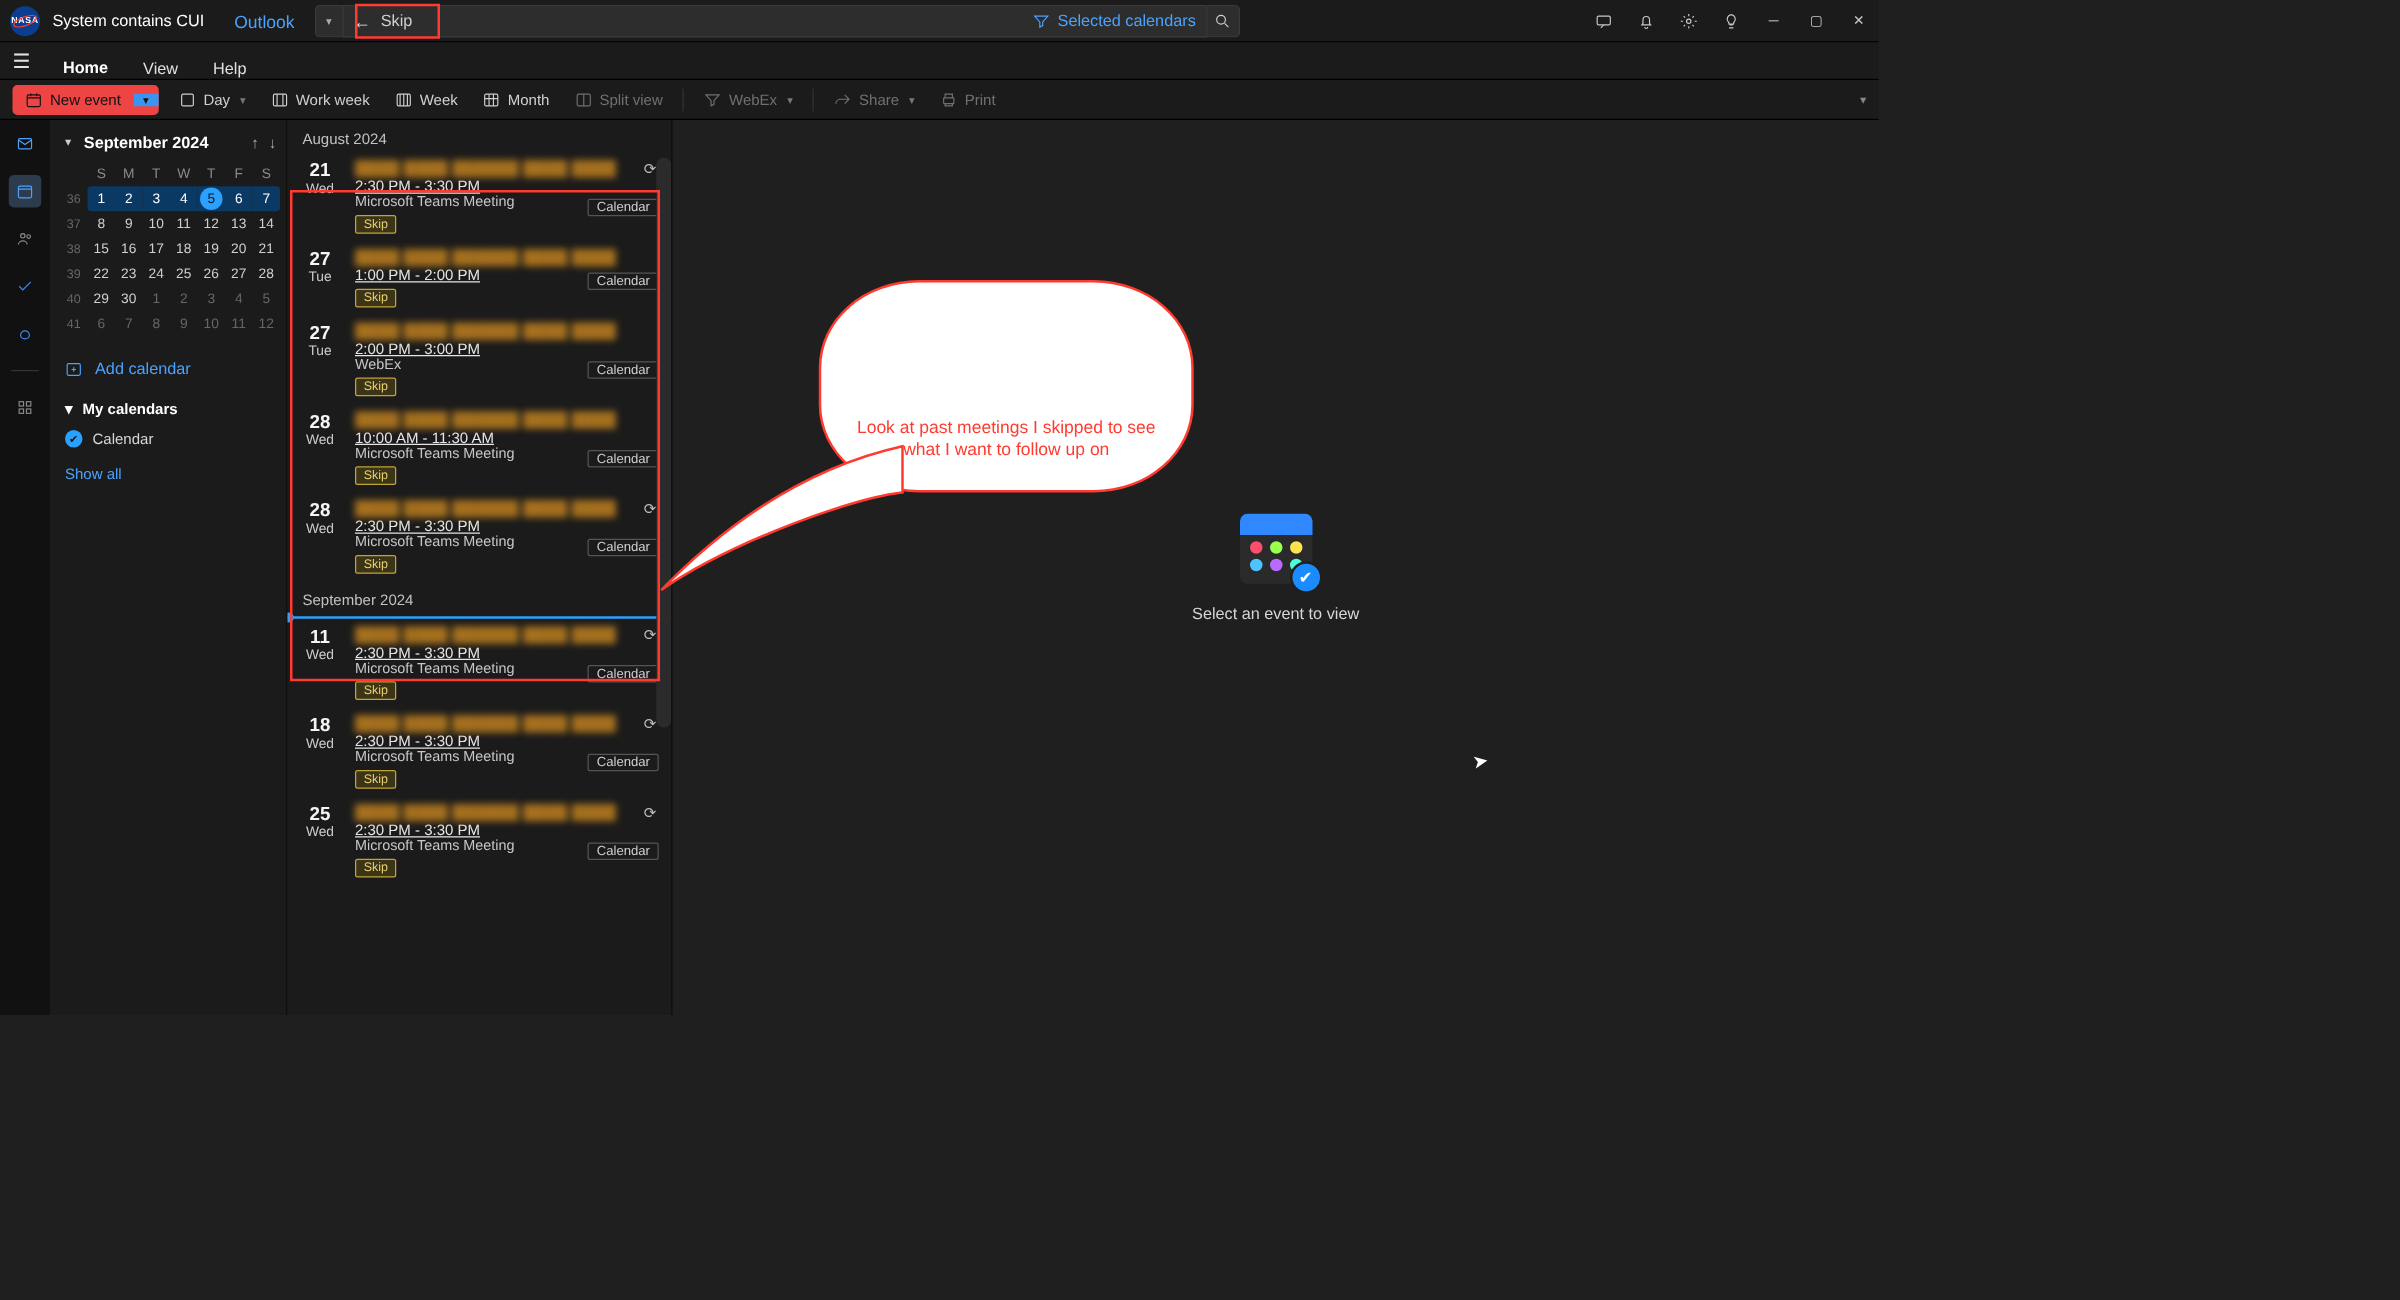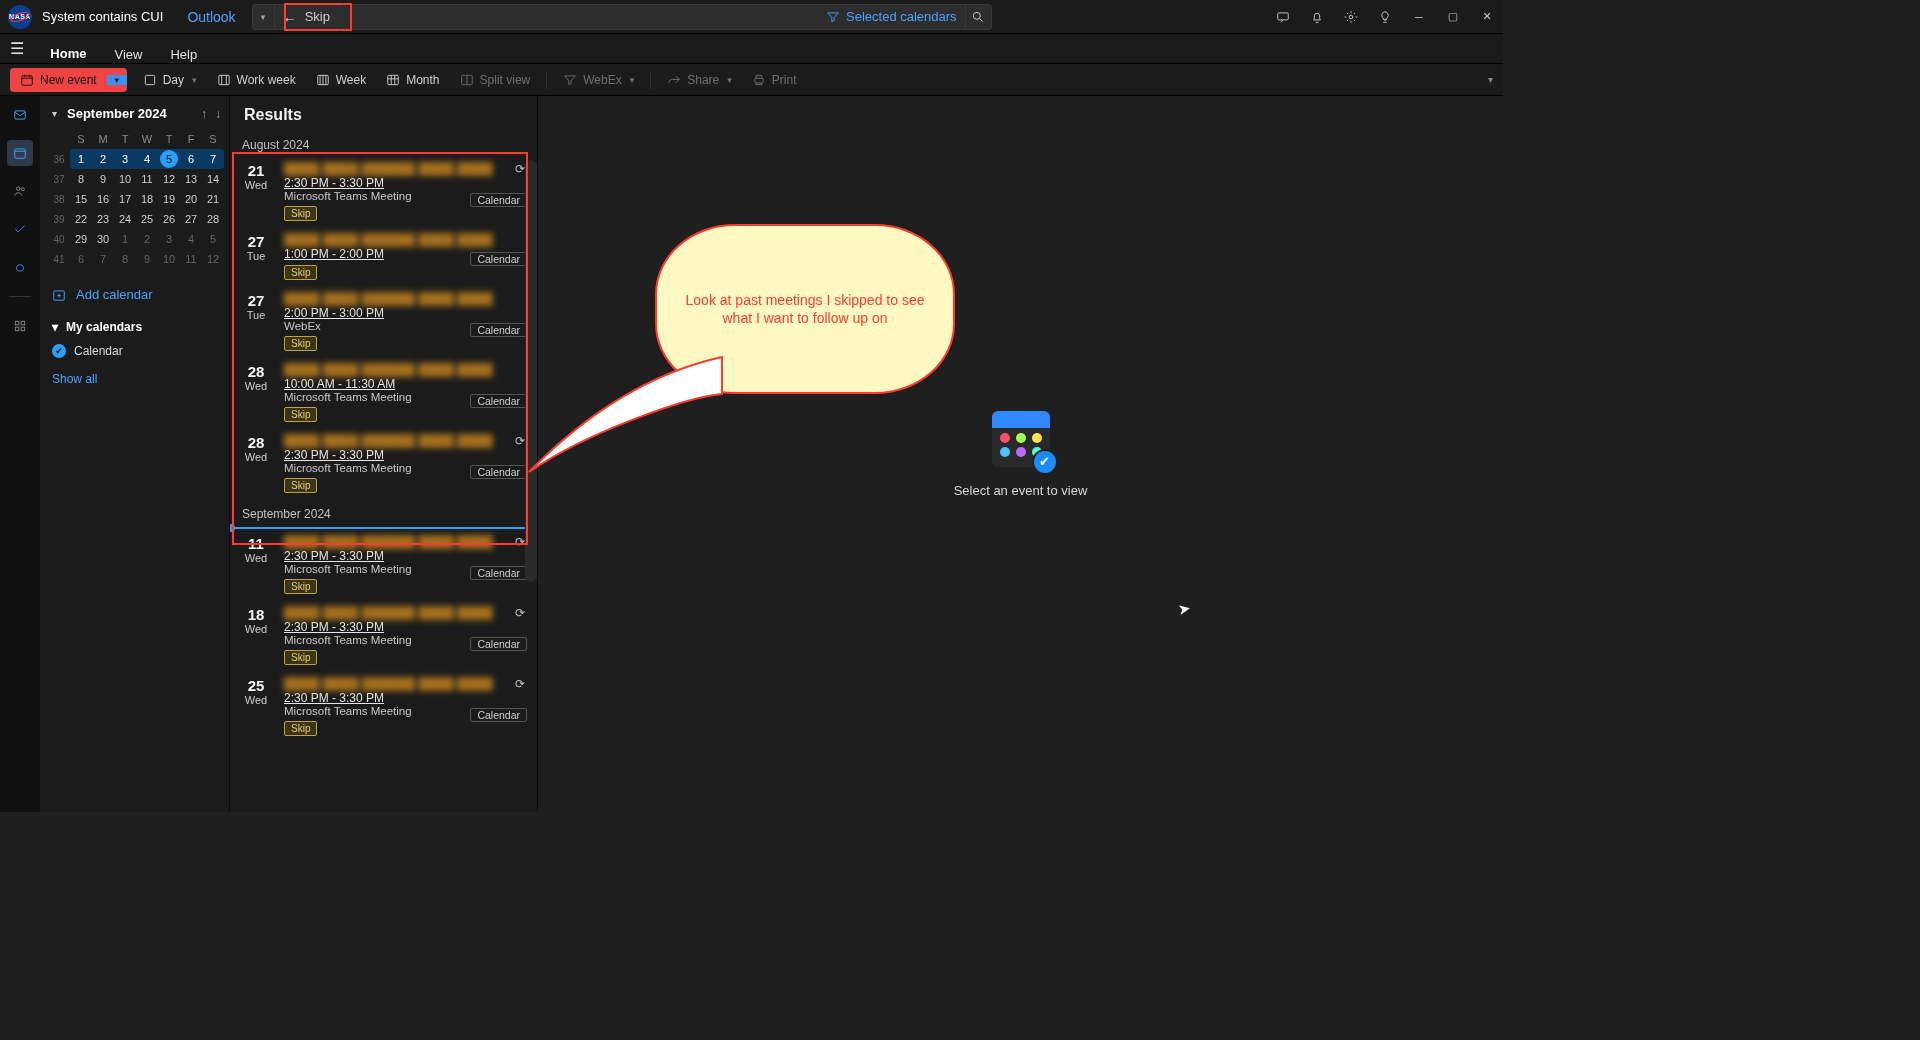--- a/index.html
+++ b/index.html
@@ -136,21 +136,21 @@
 
   
   .preview{flex:1;background:#1f1f1f;display:flex;align-items:center;justify-content:center;flex-direction:column;gap:16px;}
   .preview .icon{width:58px;height:56px;position:relative;border-radius:6px;background:linear-gradient(180deg,#2f88ff 0 30%,#2a2a2a 30% 100%);}
   .preview .icon:before{content:"";position:absolute;left:8px;top:22px;width:10px;height:10px;border-radius:50%;background:#ff4d6d;box-shadow:16px 0 0 #9bff4d,32px 0 0 #ffe24d, 0 14px 0 #4dc4ff,16px 14px 0 #b96bff,32px 14px 0 #4dffd4;}
   .preview .icon:after{content:"✔";position:absolute;right:-8px;bottom:-8px;width:22px;height:22px;background:#1b8cff;border-radius:50%;color:#fff;font-size:13px;display:flex;align-items:center;justify-content:center;border:2px solid #1f1f1f;}
   .preview .txt{color:#d7d7d7;font-size:13px;}
 
   
   .callout{
-    position:absolute;left:655px;top:224px;width:300px;height:170px;background:#fef9c3;border:2px solid #ff3b30;border-radius:80px/70px;display:flex;align-items:center;justify-content:center;padding:24px;text-align:center;color:#ff3b30;font-size:14px;line-height:1.3;
+    position:absolute;left:655px;top:224px;width:300px;height:170px;background:#ffffff;border:2px solid #ff3b30;border-radius:80px/70px;display:flex;align-items:flex-end;justify-content:center;padding:24px;text-align:center;color:#ff3b30;font-size:14px;line-height:1.3;
   }
   .callout-tail{position:absolute;}
   .callout-tail path{fill:#fff;stroke:#ff3b30;stroke-width:2;}
 
   
   .cursor{position:absolute;left:1178px;top:600px;font-size:15px;color:#fff;transform:rotate(-10deg);}
 
   
   svg.ic{width:14px;height:14px;stroke:currentColor;fill:none;stroke-width:1.6;}
 </style>
@@ -435,21 +435,20 @@
       <span>My calendars</span>
     </div>
     <div class="cal-item">
       <span class="cal-check">✔</span>
       <span>Calendar</span>
     </div>
     <div class="showall">Show all</div>
   </div>
 
   <div class="results">
-    <div class="res-h">Results</div>
     <div class="res-scroll">
       <div class="res-inner" id="results-list">
           <div class="month-sep">August 2024</div>
           <div class="evt">
       <div class="date">
         <div class="dnum">21</div>
               <div class="dname">Wed</div>
       </div>
       <div class="body">
         <div class="title">████ ████ ██████ ████ ████</div>

